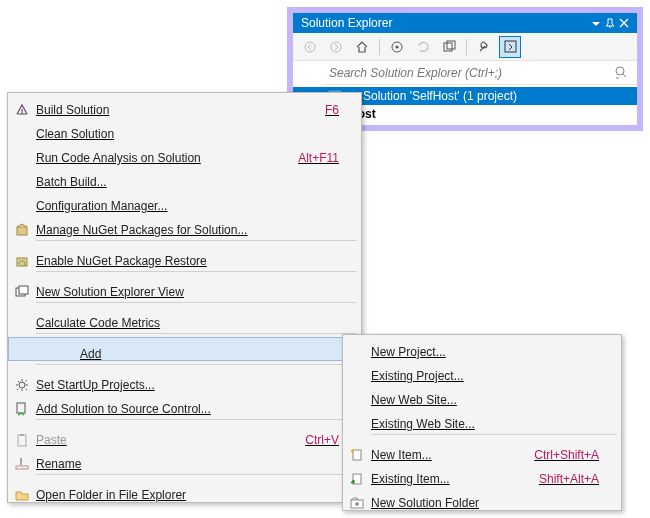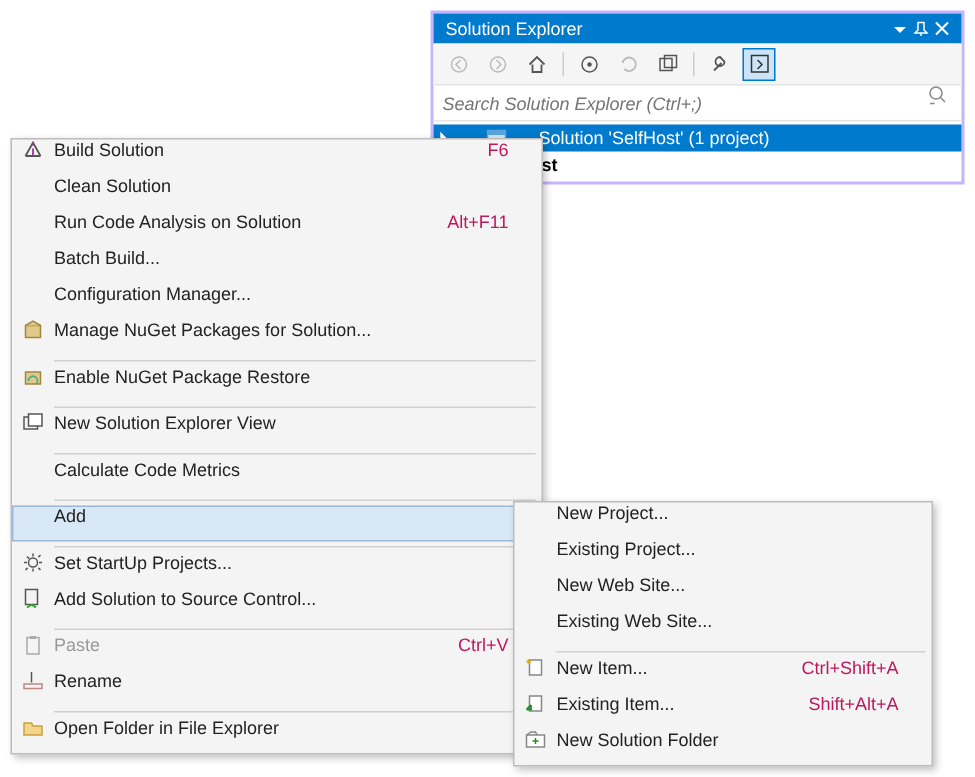--- a/index.html
+++ b/index.html
@@ -10,21 +10,21 @@
     width: 650px;
     height: 518px;
     position: relative;
   }
 
   .panel {
     position: absolute;
     top: 7px;
     left: 287px;
     width: 356px;
-    border: 2px solid #c4b5fd;
+    border: 6px solid #c4b5fd;
     background: #fff;
   }
   .panel-title {
     display: flex;
     align-items: center;
     background: #007ACC;
     color: #fff;
     height: 20px;
     padding: 0 4px 0 8px;
     font-size: 12px;
@@ -48,24 +48,26 @@
     font-size: 13px;
   }
   .tb-btn.disabled { color: #bbb; }
   .tb-sep { width: 1px; height: 16px; background: #ccc; margin: 0 2px; }
   .tb-btn.active {
     border: 1px solid #007ACC;
     background: #cce4f7;
   }
   .search-row {
     display: flex;
+    align-items: center;
     height: 24px;
     padding: 0 6px;
     border-bottom: 1px solid #e5e5e5;
     color: #888;
+    margin-left: 30px;
   }
   .search-row input {
     flex: 1; border: none; outline: none; font-size: 12px;
     font-style: italic; color: #888; background: transparent;
   }
   .tree { padding: 2px 0; }
   .tree-row {
     display: flex; align-items: center;
     height: 18px;
     padding: 0 4px;
@@ -83,39 +85,41 @@
     position: absolute;
     background: #f4f4f4;
     border: 1px solid #bcbcbc;
     box-shadow: 2px 2px 5px rgba(0,0,0,0.25);
     font-size: 12px;
   }
   .ctx1 { top: 92px; left: 7px; width: 355px; }
   .ctx2 { top: 334px; left: 342px; width: 280px; }
   .ctx-row {
     display: flex;
-    align-items: flex-start;
+    align-items: flex-end;
     height: 24px;
     padding: 0 8px 0 0;
+    text-decoration: underline;
   }
   .ctx-row .iconcell {
     width: 28px;
     display: flex;
     align-items: center;
     justify-content: center;
     color: #555;
   }
   .ctx-row .label { flex: 1; color: #222; }
   .ctx-row .sc { color: #be185d; padding-left: 10px; white-space: nowrap; }
   .ctx-row .arrowcell { width: 14px; text-align: center; color: #333; font-size: 9px; }
   .ctx-row.disabled .label { color: #9a9a9a; }
   .ctx-row.highlight {
     background: #d9e8f7;
     outline: 1px solid #9db8d8;
     outline-offset: -1px;
+    gap: 44px;
   }
   .ctx-sep {
     height: 1px;
     background: #d0d0d0;
     margin: 3px 4px 3px 28px;
   }
 
   svg { display: block; }
 </style>
 </head>

